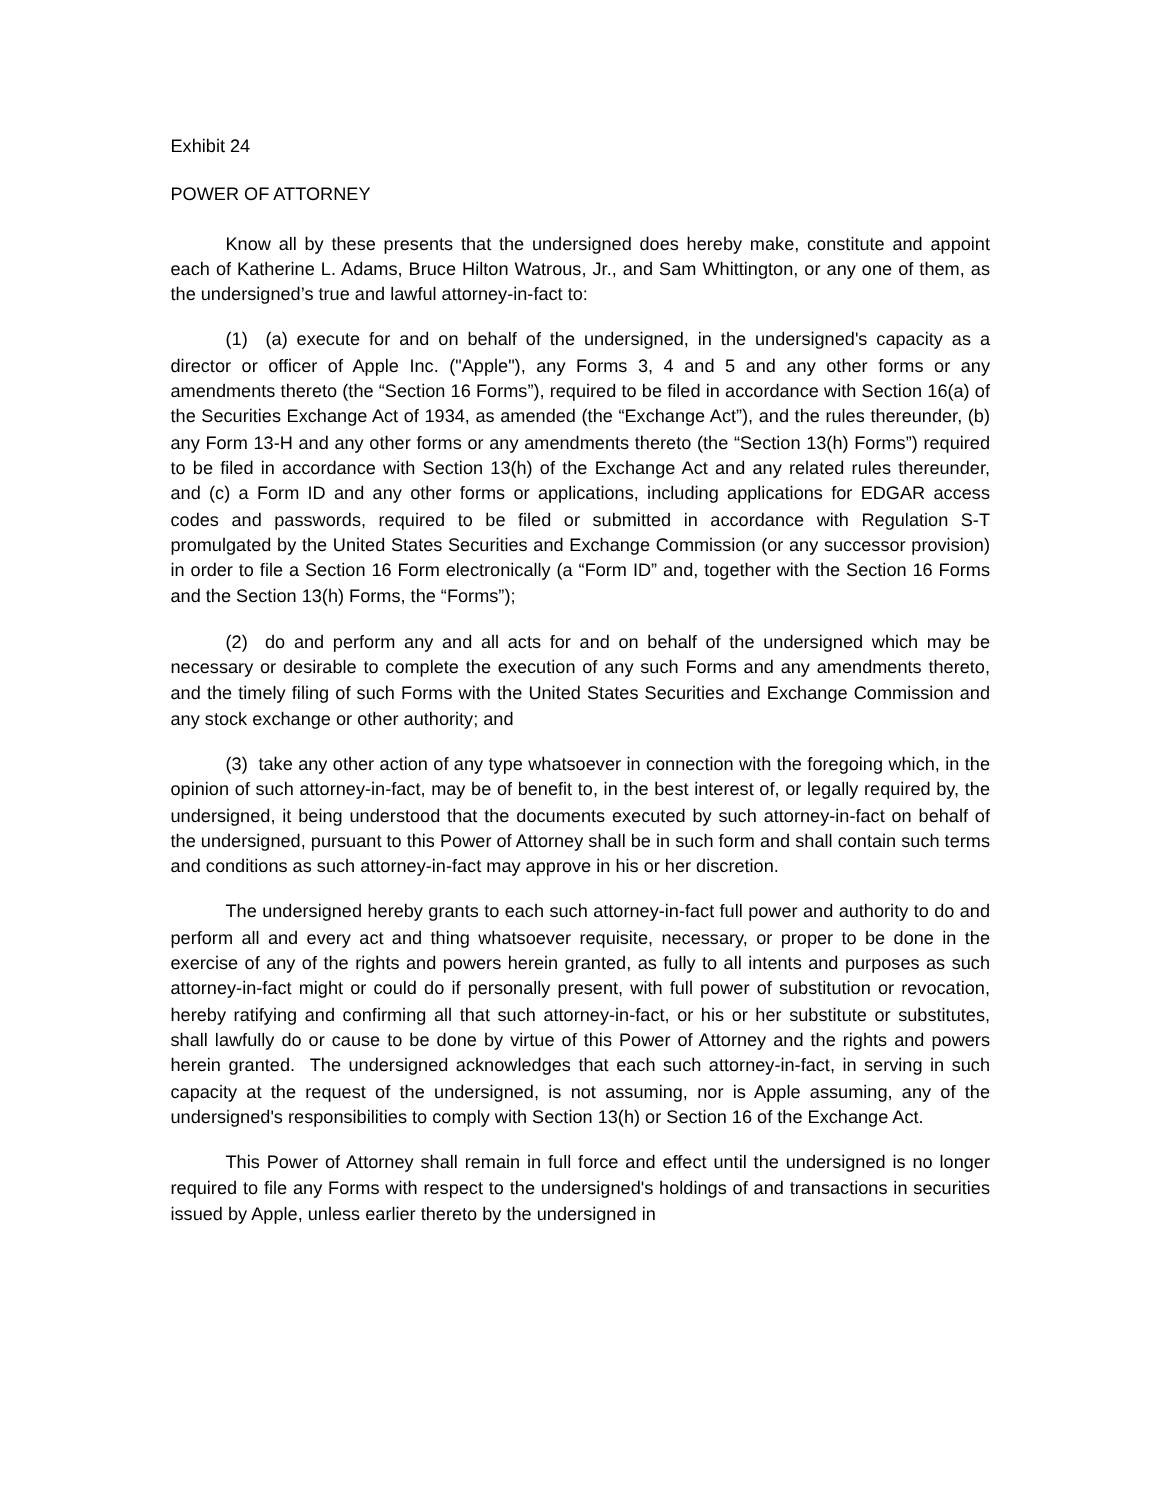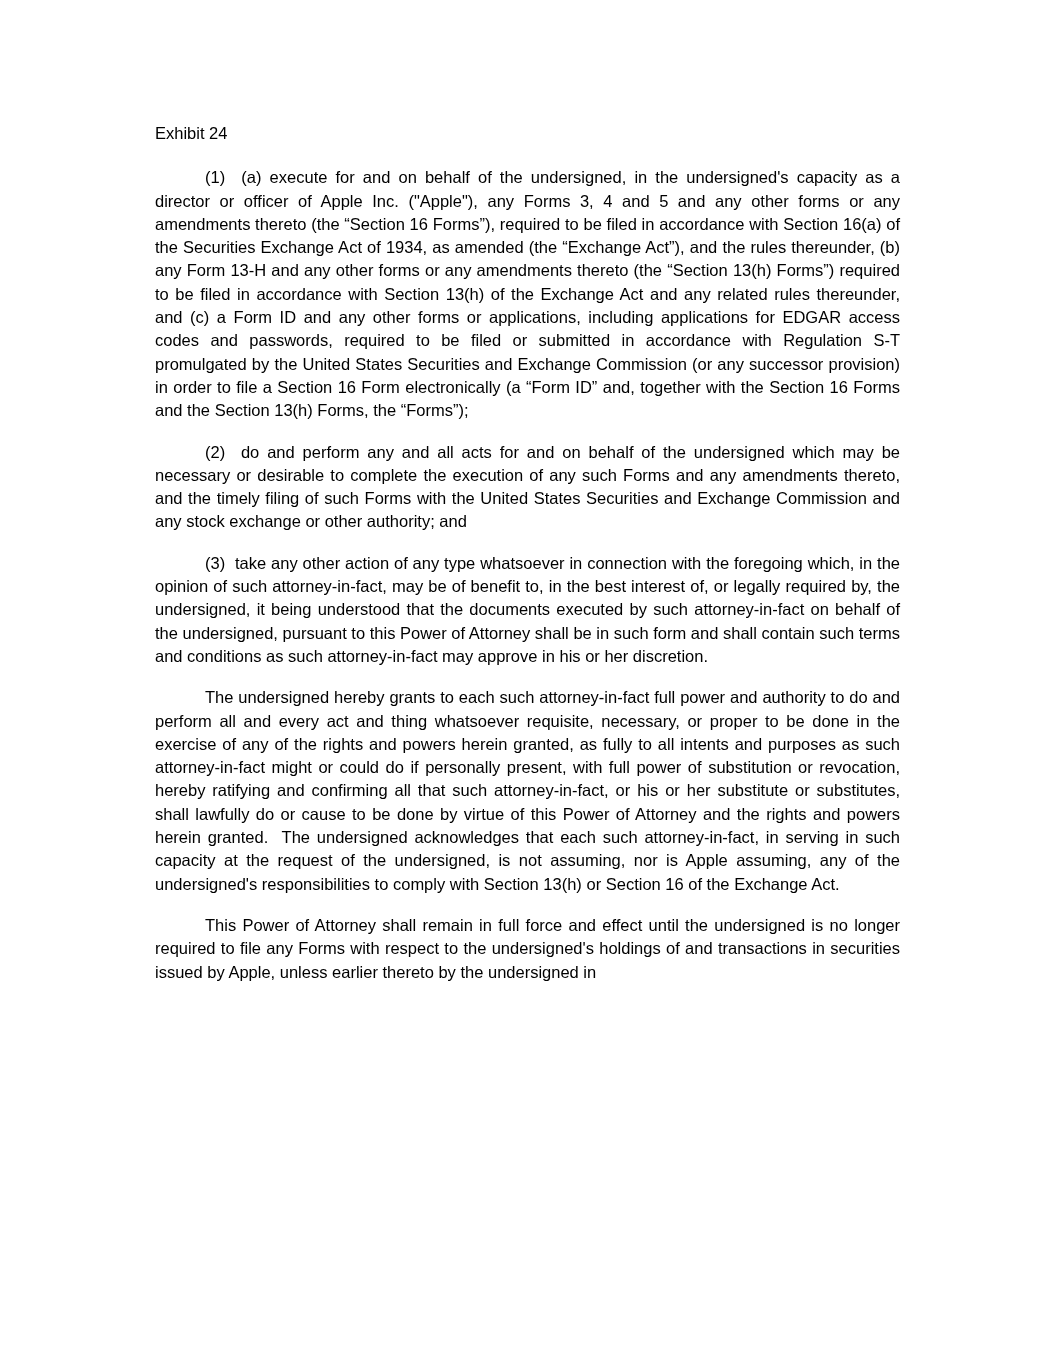--- a/index.html
+++ b/index.html
@@ -30,20 +30,22 @@
     margin: 0 0 18px 0;
     text-align: justify;
     text-indent: 50px;
   }
 </style>
 </head>
 <body>
 
 <div class="doc-page">
   <div class="doc-heading">Exhibit 24</div>
+  <div class="doc-heading">POWER OF ATTORNEY</div>
   <div class="doc-body">
+      <p class="para">Know all by these presents that the undersigned does hereby make, constitute and appoint each of Katherine L. Adams, Bruce Hilton Watrous, Jr., and Sam Whittington, or any one of them, as the undersigned’s true and lawful attorney-in-fact to:</p>
       <p class="para">(1)&nbsp; (a) execute for and on behalf of the undersigned, in the undersigned's capacity as a director or officer of Apple Inc. ("Apple"), any Forms 3, 4 and 5 and any other forms or any amendments thereto (the “Section 16 Forms”), required to be filed in accordance with Section 16(a) of the Securities Exchange Act of 1934, as amended (the “Exchange Act”), and the rules thereunder, (b) any Form 13-H and any other forms or any amendments thereto (the “Section 13(h) Forms”) required to be filed in accordance with Section 13(h) of the Exchange Act and any related rules thereunder, and (c) a Form ID and any other forms or applications, including applications for EDGAR access codes and passwords, required to be filed or submitted in accordance with Regulation S-T promulgated by the United States Securities and Exchange Commission (or any successor provision) in order to file a Section 16 Form electronically (a “Form ID” and, together with the Section 16 Forms and the Section 13(h) Forms, the “Forms”);</p>
       <p class="para">(2)&nbsp; do and perform any and all acts for and on behalf of the undersigned which may be necessary or desirable to complete the execution of any such Forms and any amendments thereto, and the timely filing of such Forms with the United States Securities and Exchange Commission and any stock exchange or other authority; and</p>
       <p class="para">(3)&nbsp; take any other action of any type whatsoever in connection with the foregoing which, in the opinion of such attorney-in-fact, may be of benefit to, in the best interest of, or legally required by, the undersigned, it being understood that the documents executed by such attorney-in-fact on behalf of the undersigned, pursuant to this Power of Attorney shall be in such form and shall contain such terms and conditions as such attorney-in-fact may approve in his or her discretion.</p>
       <p class="para">The undersigned hereby grants to each such attorney-in-fact full power and authority to do and perform all and every act and thing whatsoever requisite, necessary, or proper to be done in the exercise of any of the rights and powers herein granted, as fully to all intents and purposes as such attorney-in-fact might or could do if personally present, with full power of substitution or revocation, hereby ratifying and confirming all that such attorney-in-fact, or his or her substitute or substitutes, shall lawfully do or cause to be done by virtue of this Power of Attorney and the rights and powers herein granted.&nbsp; The undersigned acknowledges that each such attorney-in-fact, in serving in such capacity at the request of the undersigned, is not assuming, nor is Apple assuming, any of the undersigned's responsibilities to comply with Section 13(h) or Section 16 of the Exchange Act.</p>
       <p class="para">This Power of Attorney shall remain in full force and effect until the undersigned is no longer required to file any Forms with respect to the undersigned's holdings of and transactions in securities issued by Apple, unless earlier thereto by the undersigned in</p>
     </div>
 </div>
 
 </body></html>

